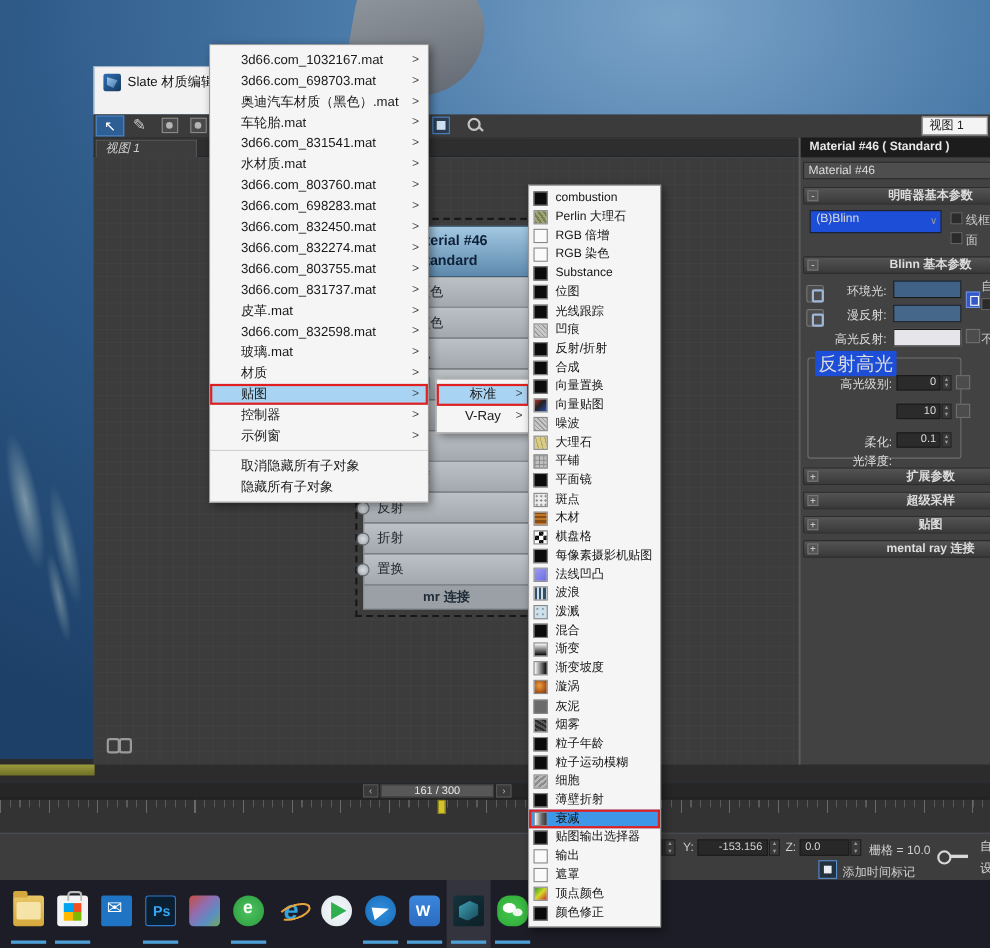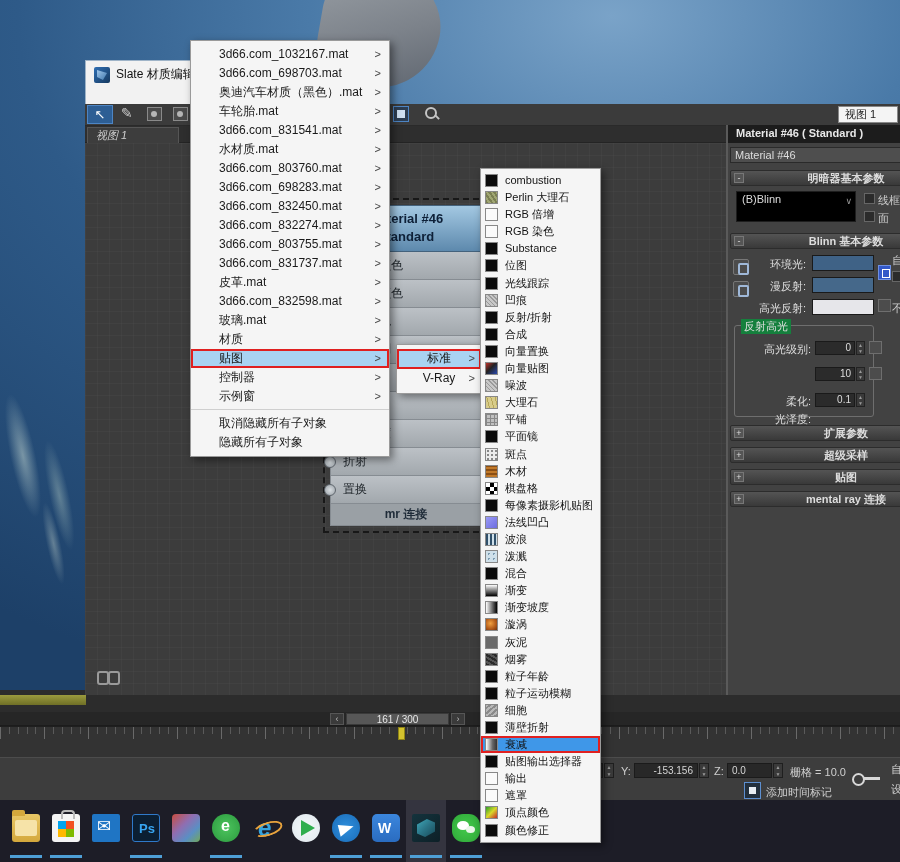--- a/index.html
+++ b/index.html
@@ -131,32 +131,32 @@
   .s-params { position:absolute; left:643px; top:65px; width:236px; height:570px; background:#424242; }
   .p-header { height:18px; background:#1c1c1c; color:#e8e8e8; font-weight:bold; font-size:11px; line-height:17px; padding-left:8px; }
   .p-name { position:absolute; left:2px; top:22px; width:172px; height:16px; background:#4e4e4e; border:1px solid #2a2a2a;
     color:#ddd; font-size:11px; line-height:14px; padding-left:4px; }
   .roll { position:absolute; left:2px; width:232px; height:16px; background:linear-gradient(#545454,#393939);
     border:1px solid #2c2c2c; border-radius:2px; color:#ddd; font-weight:bold; font-size:11px; line-height:14px; text-align:center; }
   .roll .pm { position:absolute; left:3px; top:2px; width:10px; height:10px; background:#555; border:1px solid #777;
     color:#ddd; font-size:9px; line-height:9px; text-align:center; font-weight:normal; }
   .chk { position:absolute; width:11px; height:11px; background:#2b2b2b; border:1px solid #666; }
   .clabel { position:absolute; color:#ccc; font-size:11px; }
-  .dd { position:absolute; left:8px; top:66px; width:120px; height:31px; background:#000000; border:1px solid #1e1e1e;
+  .dd { position:absolute; left:8px; top:66px; width:120px; height:21px; background:#1d4ed8; border:1px solid #1e1e1e;
     color:#ddd; font-size:11px; line-height:15px; padding-left:5px; }
   .dd::after { content:"∨"; position:absolute; right:3px; top:2px; color:#999; font-size:9px; }
   .lockbtn { position:absolute; left:5px; width:16px; height:16px; background:#4c4c4c; border:1px solid #777; border-radius:2px; }
   .lockbtn::after { content:""; position:absolute; left:4px; top:3px; width:7px; height:8px; border:2px solid #9fb8d8; border-radius:2px; }
   .plabel { position:absolute; width:56px; text-align:right; color:#ddd; font-size:11px; }
   .swatch { position:absolute; left:84px; width:62px; height:16px; border:1px solid #1a1a1a; }
   .linklock { position:absolute; left:150px; top:140px; width:13px; height:15px; background:#3358c8; border:1px solid #7090e0; }
   .linklock::after { content:""; position:absolute; left:3px; top:3px; width:6px; height:7px; border:1px solid #fff; }
   .mapbtn { position:absolute; width:13px; height:13px; background:#4c4c4c; border:1px solid #6e6e6e; }
   .pgroup { position:absolute; left:6px; top:200px; width:140px; height:92px; border:1px solid #6e6e6e; border-radius:3px; }
-  .pgroup-title { position:absolute; left:6px; top:-7px; background:#15803d; padding:0 3px; color:#ddd; font-size:11px; }
+  .pgroup-title { position:absolute; left:6px; top:-7px; background:#1d4ed8; padding:0 3px; color:#ddd; font-size:17px; }
   .pv-field { position:absolute; width:40px; height:14px; background:#2b2b2b; border:1px solid #1a1a1a;
     color:#ddd; font-size:10px; line-height:12px; text-align:right; padding-right:3px; }
   .pspin { position:absolute; width:9px; height:14px; background:#3a3a3a; border:1px solid #222;
     color:#999; font-size:5px; line-height:6px; text-align:center; }
   
   .menu { position:absolute; background:#f5f5f5; border:1px solid #9a9a9a; box-shadow:3px 3px 8px rgba(0,0,0,.45); z-index:50; padding:4px 0; }
   .menu1 { left:190px; top:40px; width:200px; }
   .m1-item { position:relative; height:19px; font-size:12px; color:#1a1a1a; line-height:18px; padding-left:28px; }
   .m1-item .arr { position:absolute; right:8px; top:0; color:#444; font-size:11px; }
   .m1-item.selected { background:#a9d3f2; }
@@ -363,20 +363,24 @@
           <div class="n-row">
             <i class="n-sock"></i>
             <span>自发光</span>
           </div>
           <div class="n-row">
             <i class="n-sock"></i>
             <span>不透明度</span>
           </div>
           <div class="n-row">
             <i class="n-sock"></i>
+            <span>反射</span>
+          </div>
+          <div class="n-row">
+            <i class="n-sock"></i>
             <span>折射</span>
           </div>
           <div class="n-row">
             <i class="n-sock"></i>
             <span>置换</span>
           </div>
         </div>
       <div class="node-ft">mr 连接</div>
     </div>
     <div class="binoc"></div>

